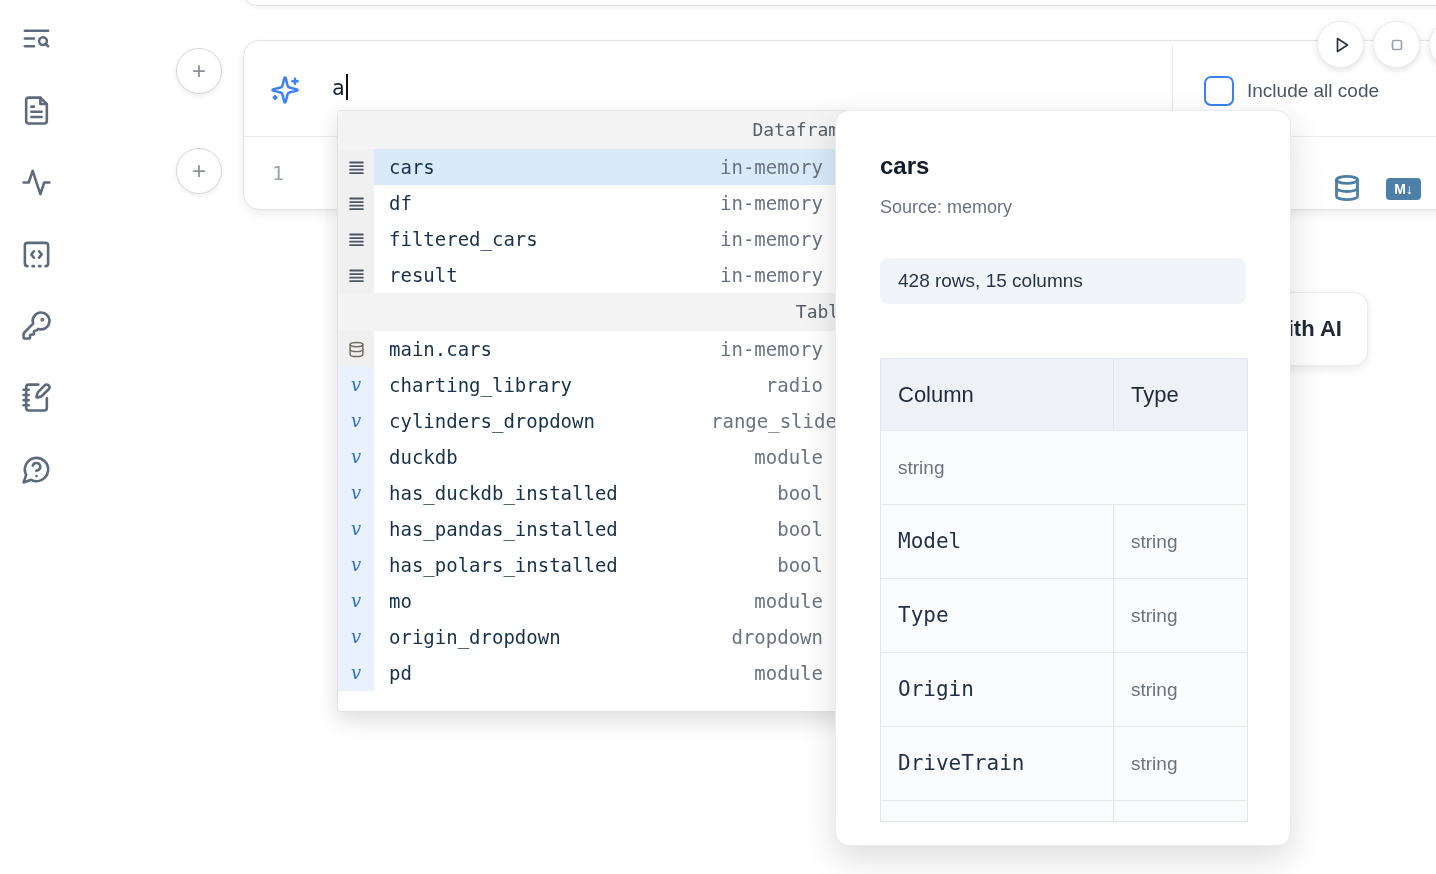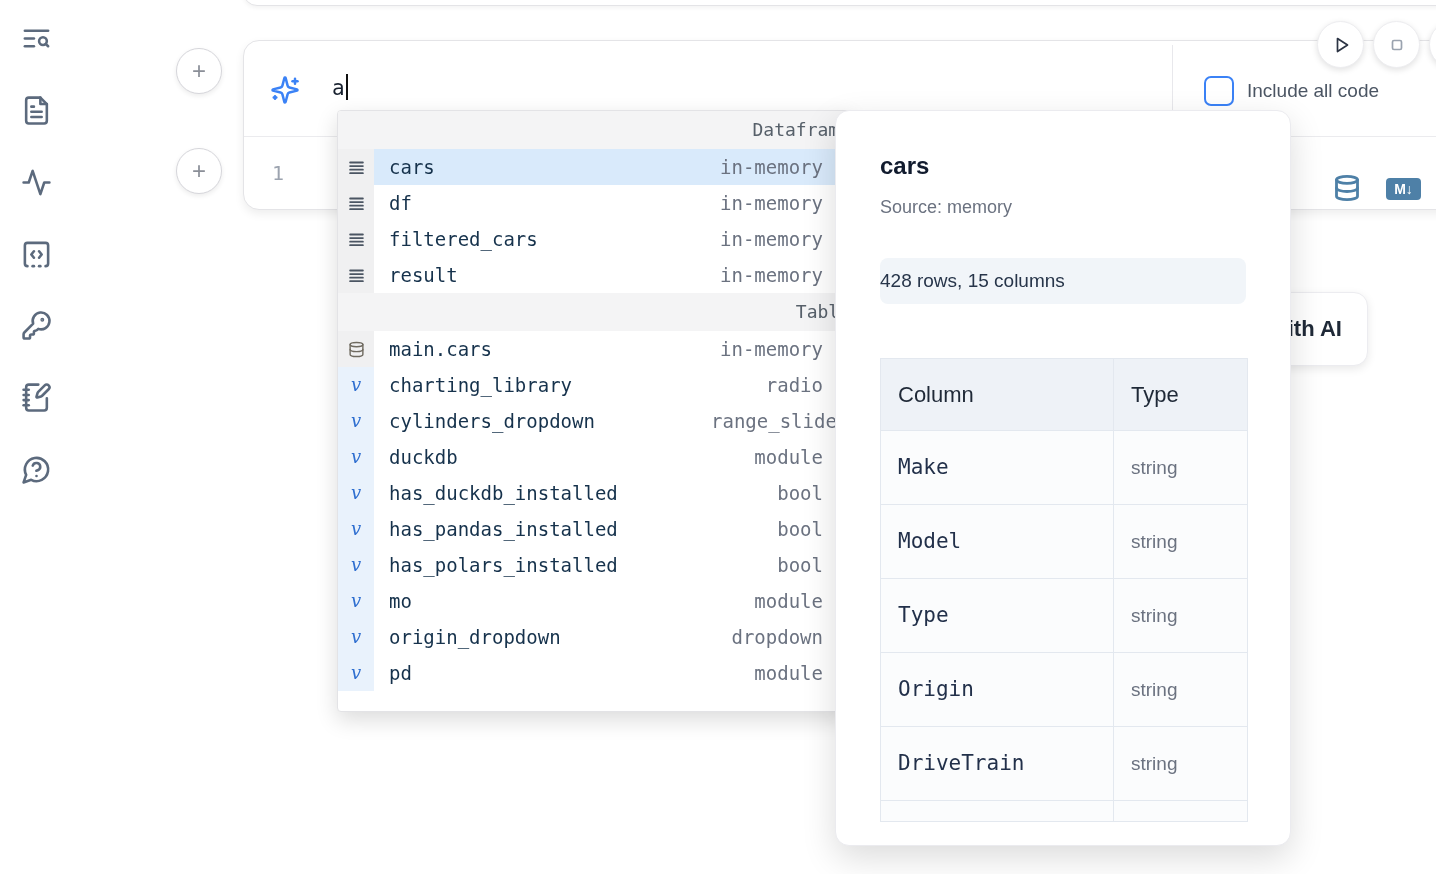--- a/index.html
+++ b/index.html
@@ -74,21 +74,21 @@
     display:flex;align-items:center;justify-content:center;font-size:22px;font-weight:bold;color:#1f2937;
     z-index:2;cursor:pointer;}
 
   
   .preview-panel{position:absolute;left:835px;top:110px;width:456px;height:736px;background:#fff;
     border:1px solid #ebebef;border-radius:14px;box-shadow:0 12px 34px rgba(0,0,0,.14);
     z-index:5;padding:40px 44px 0 44px;box-sizing:border-box;}
   .pv-title{font-size:24px;font-weight:bold;color:#111b2e;line-height:30px;}
   .pv-source{margin-top:16px;font-size:18px;color:#6b7280;}
   .pv-badge{margin-top:40px;height:46px;line-height:46px;background:#f1f5f9;border-radius:8px;
-    font-size:19px;color:#27354a;padding-left:0;}
+    font-size:19px;color:#27354a;padding-left:18px;}
   .pv-table{margin-top:54px;width:368px;height:464px;overflow:hidden;box-sizing:border-box;
     border:1px solid #e3e8ef;}
   .pv-tr{display:flex;border-bottom:1px solid #e3e8ef;background:#fbfcfd;justify-content:space-between;}
   .pv-tr.head{background:#eef2f7;}
   .pv-th,.pv-td{box-sizing:border-box;border-right:1px solid #e3e8ef;}
   .pv-c1{width:233px;flex:0 0 233px;}
   .pv-c2{flex:1;border-right:none !important;}
   .pv-th{height:71px;line-height:71px;font-size:22px;color:#1f2937;padding-left:17px;}
   .pv-td{height:73px;line-height:73px;padding-left:17px;}
   .pv-td.name{font-family:"DejaVu Sans Mono", monospace;font-size:21px;color:#22304a;}
@@ -363,21 +363,20 @@
 <div class="preview-panel">
   <div class="pv-title">cars</div>
   <div class="pv-source">Source: memory</div>
   <div class="pv-badge">428 rows, 15 columns</div>
   <div class="pv-table" id="pv-table">
       <div class="pv-tr head">
         <div class="pv-th pv-c1">Column</div>
         <div class="pv-th pv-c2">Type</div>
       </div>
       <div class="pv-tr">
-        <div class="pv-td name pv-c1">Make</div>
         <div class="pv-td type pv-c2">string</div>
       </div>
       <div class="pv-tr">
         <div class="pv-td name pv-c1">Model</div>
         <div class="pv-td type pv-c2">string</div>
       </div>
       <div class="pv-tr">
         <div class="pv-td name pv-c1">Type</div>
         <div class="pv-td type pv-c2">string</div>
       </div>

